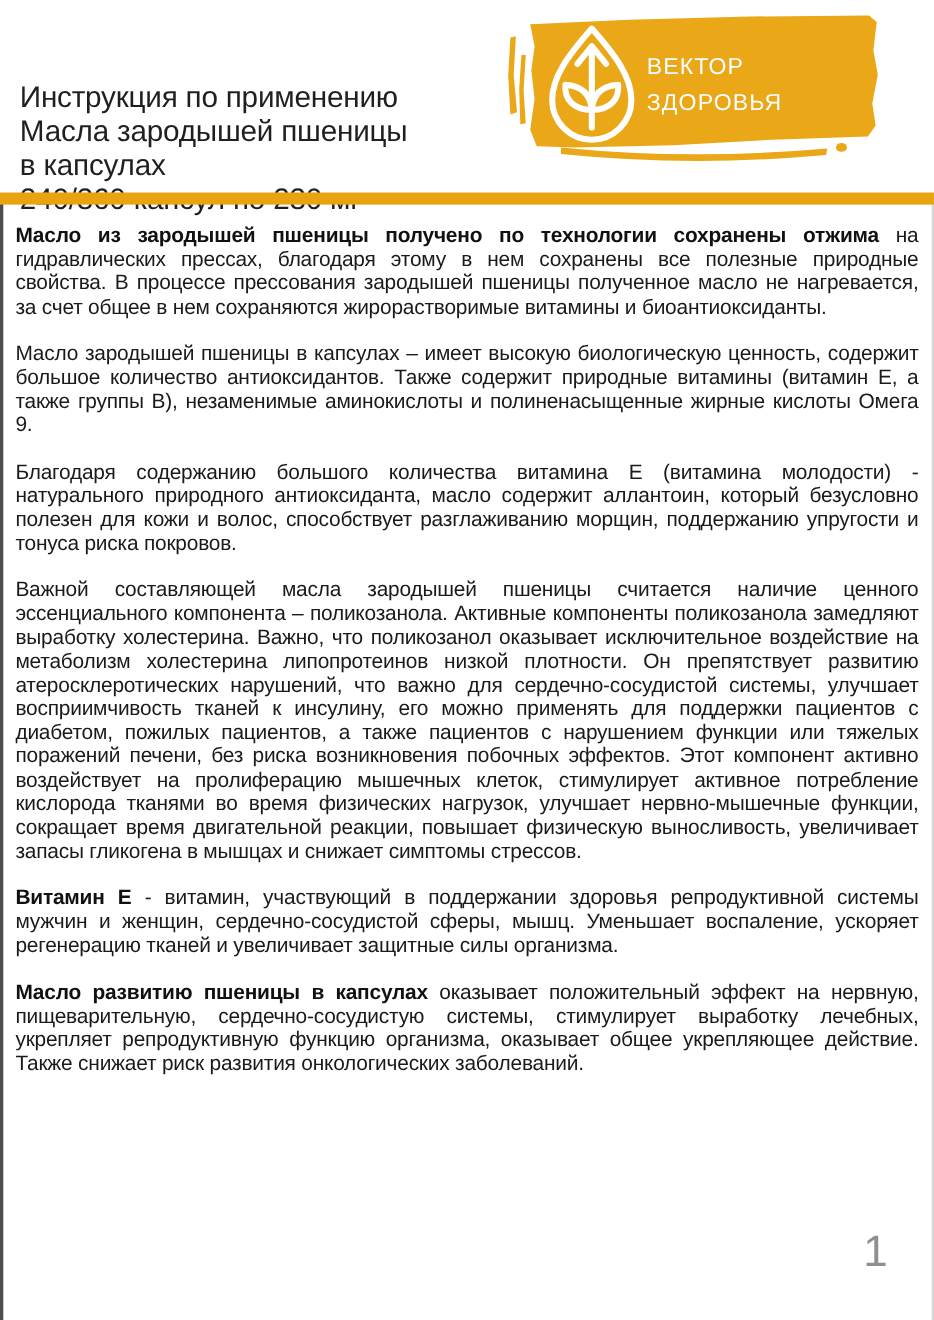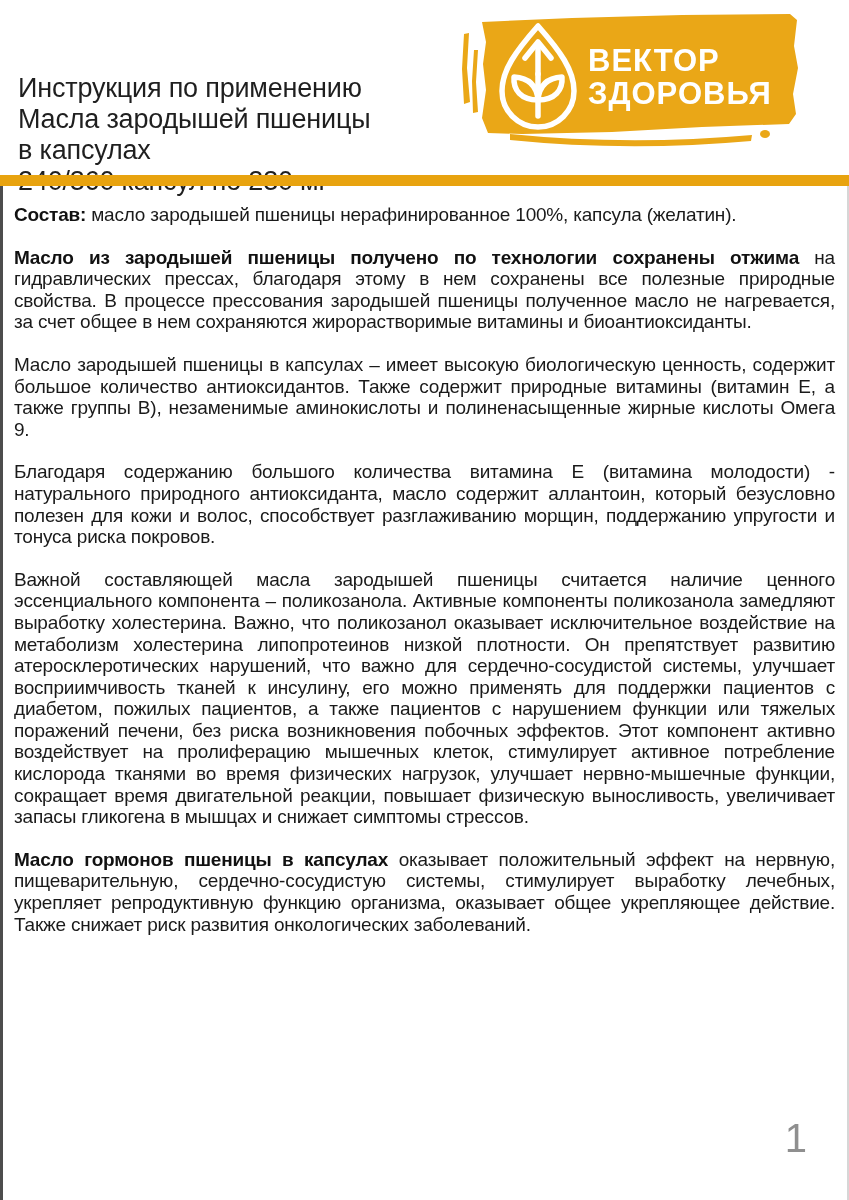--- a/index.html
+++ b/index.html
@@ -23,22 +23,22 @@
     color: #1f1f1f; letter-spacing: -0.2px;
     font-weight: 400;
     margin-top: 37px;
   }
   .logo {
     position: absolute; left: 452px; top: 6px; width: 352px; height: 152px;
   }
   .logo svg { position: absolute; left: 0; top: 0; }
   .logo-text {
     position: absolute; left: 136px; top: 38px;
-    color: #ffffff; font-weight: 700;
-    font-size: 31px; line-height: 33px; letter-spacing: 1px;
+    color: #ffffff; font-weight: 400;
+    font-size: 21px; line-height: 33px; letter-spacing: 1px;
     white-space: nowrap;
   }
 
   .divider { position: absolute; left: 0; top: 175px; width: 849px; height: 11px; }
 
   
   .content {
     position: absolute; left: 14px; top: 204px; width: 821px;
   }
   .content p {
@@ -93,23 +93,23 @@
     </svg>
     <div class="logo-text" style="color: rgb(255, 255, 255);">
       <div>ВЕКТОР</div>
       <div>ЗДОРОВЬЯ</div>
     </div>
   </div>
 
   <div class="divider" style="background: rgb(232, 163, 15);"></div>
 
   <div class="content">
-    <p><b>Состав:</b><span> масло зародышей пшеницы нерафинированное 100%, капсула (желатин).</span></p>
     <p><b>Масло из зародышей пшеницы получено по технологии сохранены отжима</b><span> на гидравлических прессах, благодаря этому в нем сохранены все полезные природные свойства. В процессе прессования зародышей пшеницы полученное масло не нагревается, за счет общее в нем сохраняются жирорастворимые витамины и биоантиоксиданты.</span></p>
     <p><b></b><span>Масло зародышей пшеницы в капсулах – имеет высокую биологическую ценность, содержит большое количество антиоксидантов. Также содержит природные витамины (витамин Е, а также группы В), незаменимые аминокислоты и полиненасыщенные жирные кислоты Омега 9.</span></p>
     <p><b></b><span>Благодаря содержанию большого количества витамина Е (витамина молодости) - натурального природного антиоксиданта, масло содержит аллантоин, который безусловно полезен для кожи и волос, способствует разглаживанию морщин, поддержанию упругости и тонуса риска покровов.</span></p>
     <p><b></b><span>Важной составляющей масла зародышей пшеницы считается наличие ценного эссенциального компонента – поликозанола. Активные компоненты поликозанола замедляют выработку холестерина. Важно, что поликозанол оказывает исключительное воздействие на метаболизм холестерина липопротеинов низкой плотности. Он препятствует развитию атеросклеротических нарушений, что важно для сердечно-сосудистой системы, улучшает восприимчивость тканей к инсулину, его можно применять для поддержки пациентов с диабетом, пожилых пациентов, а также пациентов с нарушением функции или тяжелых поражений печени, без риска возникновения побочных эффектов. Этот компонент активно воздействует на пролиферацию мышечных клеток, стимулирует активное потребление кислорода тканями во время физических нагрузок, улучшает нервно-мышечные функции, сокращает время двигательной реакции, повышает физическую выносливость, увеличивает запасы гликогена в мышцах и снижает симптомы стрессов.</span></p>
-    <p><b>Масло гормонов пшеницы в капсулах</b><span> оказывает положительный эффект на нервную, пищеварительную, сердечно-сосудистую системы, стимулирует выработку лечебных, укрепляет репродуктивную функцию организма, оказывает общее укрепляющее действие. Также снижает риск развития онкологических заболеваний.</span></p>
+    <p><b>Витамин Е</b><span> - витамин, участвующий в поддержании здоровья репродуктивной системы мужчин и женщин, сердечно-сосудистой сферы, мышц. Уменьшает воспаление, ускоряет регенерацию тканей и увеличивает защитные силы организма.</span></p>
+    <p><b>Масло развитию пшеницы в капсулах</b><span> оказывает положительный эффект на нервную, пищеварительную, сердечно-сосудистую системы, стимулирует выработку лечебных, укрепляет репродуктивную функцию организма, оказывает общее укрепляющее действие. Также снижает риск развития онкологических заболеваний.</span></p>
   </div>
 
   <div class="page-number">1</div>
 
 </div>
 
 </body></html>

